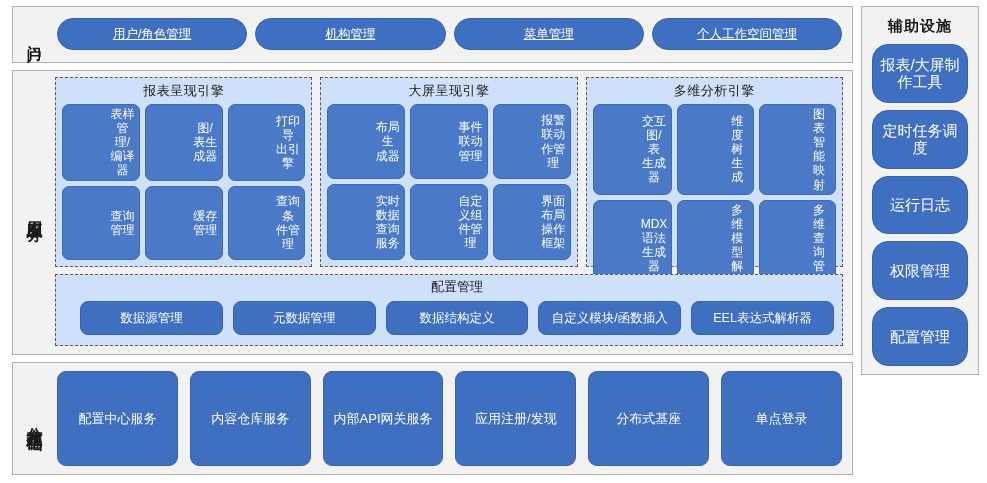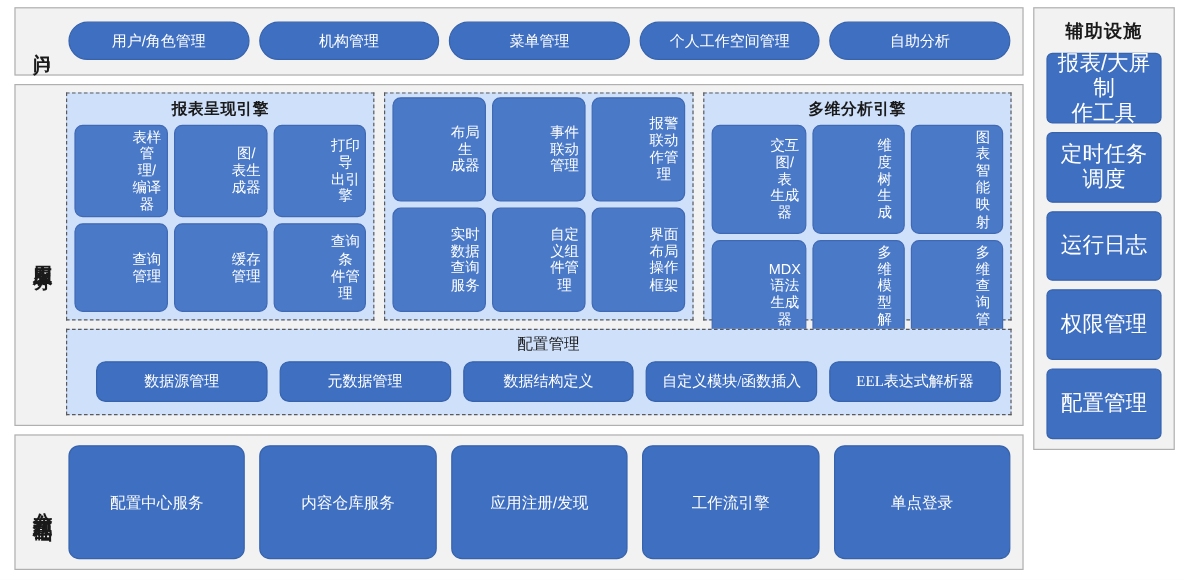--- a/index.html
+++ b/index.html
@@ -96,20 +96,21 @@
     align-items: center;
     justify-content: space-between;
     gap: 8px;
     padding-left: 6px;
   }
   #portal-buttons .btn {
     height: 32px;
     flex: 1 1 0;
     border-radius: 16px;
     font-size: 12.5px;
+    text-decoration: underline;
   }
 
   
   #appsvc-panel {
     flex: 1 1 auto;
     display: flex;
     flex-direction: row;
     align-items: stretch;
     padding: 6px 9px 8px 4px;
     min-height: 0;
@@ -139,21 +140,21 @@
     box-sizing: border-box;
     display: flex;
     flex-direction: column;
     padding: 3px 6px 6px 6px;
     min-width: 0;
   }
   .engine-title {
     text-align: center;
     font-size: 13px;
     color: #1a1a1a;
-    font-weight: 700;
+    font-weight: 400;
     padding: 1px 0 4px 0;
     letter-spacing: 0.5px;
   }
   .engine-grid {
     flex: 1 1 auto;
     display: grid;
     grid-template-columns: repeat(3, 1fr);
     grid-auto-rows: 1fr;
     gap: 5px;
     min-height: 0;
@@ -185,21 +186,20 @@
     flex-direction: row;
     align-items: center;
     justify-content: space-between;
     gap: 10px;
   }
   #config-buttons .btn {
     flex: 1 1 0;
     height: 34px;
     font-size: 12.5px;
     border-radius: 8px;
-    font-family: Liberation Serif, serif;
   }
 
   
   #dist-panel {
     flex: 0 0 113px;
     display: flex;
     flex-direction: row;
     align-items: stretch;
     padding: 8px 10px 8px 4px;
   }
@@ -239,39 +239,38 @@
   #aux-buttons {
     flex: 1 1 auto;
     display: flex;
     flex-direction: column;
     justify-content: space-between;
     gap: 7px;
   }
   #aux-buttons .btn {
     flex: 1 1 0;
     min-height: 30px;
-    border-radius: 5px;
-    font-size: 18px;
+    border-radius: 16px;
+    font-size: 15px;
   }
 </style>
 </head>
 <body>
 
 <div id="root">
 
   <div id="left-column">
 
     <div id="portal-panel" class="panel">
       <div class="vlabel">门户</div>
       <div id="portal-buttons">
         <div class="btn">用户/角色管理</div>
         <div class="btn">机构管理</div>
         <div class="btn">菜单管理</div>
         <div class="btn">个人工作空间管理</div>
-        <div class="btn">自助分析</div>
       </div>
     </div>
 
     <div id="appsvc-panel" class="panel">
       <div class="vlabel">应用服务</div>
 
       <div id="appsvc-body">
 
         <div id="engine-row">
 
@@ -285,20 +284,21 @@
               <div class="btn lighter">打印导
 出引擎</div>
               <div class="btn lighter">查询管理</div>
               <div class="btn lighter">缓存管理</div>
               <div class="btn lighter">查询条
 件管理</div>
             </div>
           </div>
 
           <div class="engine-group">
+            <div class="engine-title">大屏呈现引擎</div>
             <div class="engine-grid">
               <div class="btn lighter">布局生
 成器</div>
               <div class="btn lighter">事件联动
 管理</div>
               <div class="btn lighter">报警联动
 作管理</div>
               <div class="btn lighter">实时数据
 查询服务</div>
               <div class="btn lighter">自定义组
@@ -340,22 +340,23 @@
         </div>
 
       </div>
     </div>
 
     <div id="dist-panel" class="panel">
       <div class="vlabel">分布式基础</div>
       <div id="dist-buttons">
         <div class="btn">配置中心服务</div>
         <div class="btn">内容仓库服务</div>
+        <div class="btn">内部API网关服务</div>
         <div class="btn">应用注册/发现</div>
-        <div class="btn">工作流引擎</div>
+        <div class="btn">分布式基座</div>
         <div class="btn">单点登录</div>
       </div>
     </div>
 
   </div>
 
   <div id="aux-panel" class="panel">
     <div id="aux-title">辅助设施</div>
     <div id="aux-buttons">
       <div class="btn">报表/大屏制

